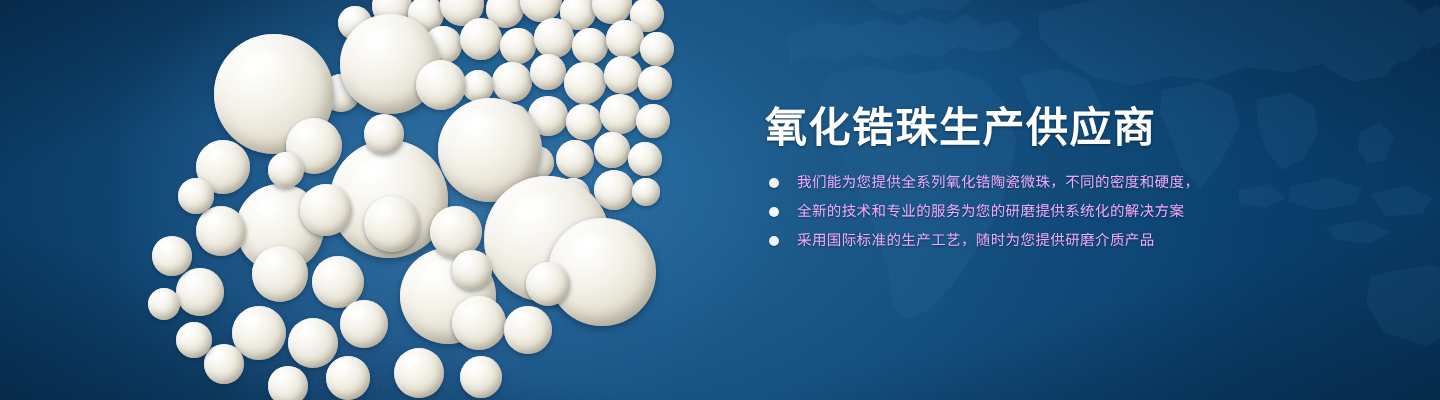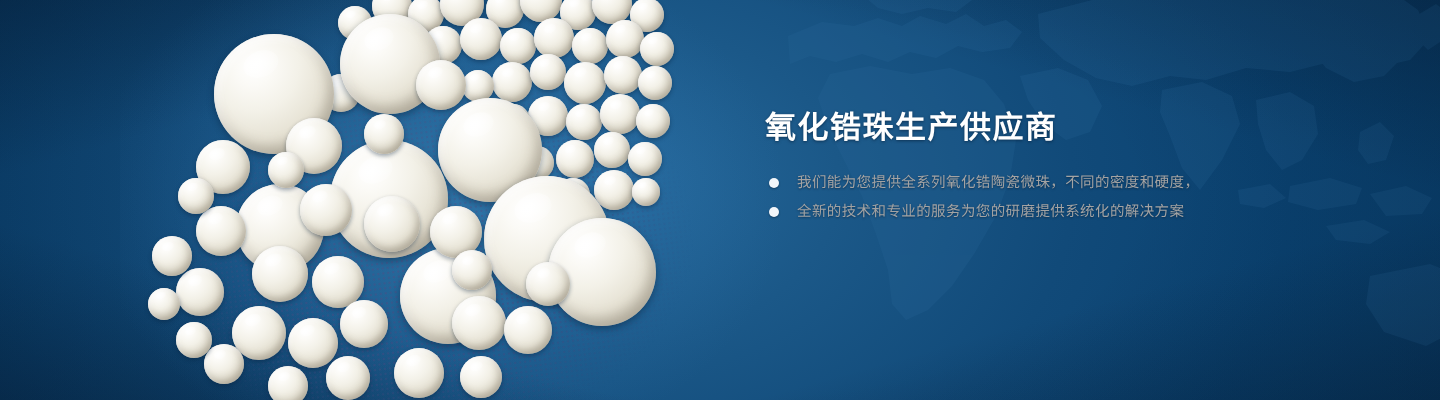--- a/index.html
+++ b/index.html
@@ -103,35 +103,35 @@
       0 2px 4px rgba(6,30,56,0.38); }
 
   
   .copy {
     position:absolute;
     left:765px; top:108px;
     width:560px;
   }
   .headline {
     color:#ffffff;
-    font-size:31px;
+    font-size:42px;
     font-weight:700;
     letter-spacing:1.5px;
     line-height:40px;
     text-shadow:0 1px 3px rgba(3,22,44,0.55);
     white-space:nowrap;
   }
   .bullets {
     margin-top:22px;
     list-style:none;
   }
   .bullet {
     position:relative;
     padding-left:32px;
-    color:#a3a3a3;
+    color:#f0abfc;
     font-size:14.5px;
     line-height:25px;
     letter-spacing:0.4px;
     margin-bottom:4px;
     text-shadow:0 1px 2px rgba(3,22,44,0.5);
   }
   .bullet .dot {
     position:absolute;
     left:4px; top:8px;
     width:10px; height:10px;
@@ -282,17 +282,21 @@
       <li class="bullet">
         <span class="dot"></span>
         <span>我们能为您提供全系列氧化锆陶瓷微珠，不同的密度和硬度，</span>
       </li>
 
       <li class="bullet">
         <span class="dot"></span>
         <span>全新的技术和专业的服务为您的研磨提供系统化的解决方案</span>
       </li>
 
+      <li class="bullet">
+        <span class="dot"></span>
+        <span>采用国际标准的生产工艺，随时为您提供研磨介质产品</span>
+      </li>
 
     </ul>
   </div>
 
 </div>
 
 </body></html>

